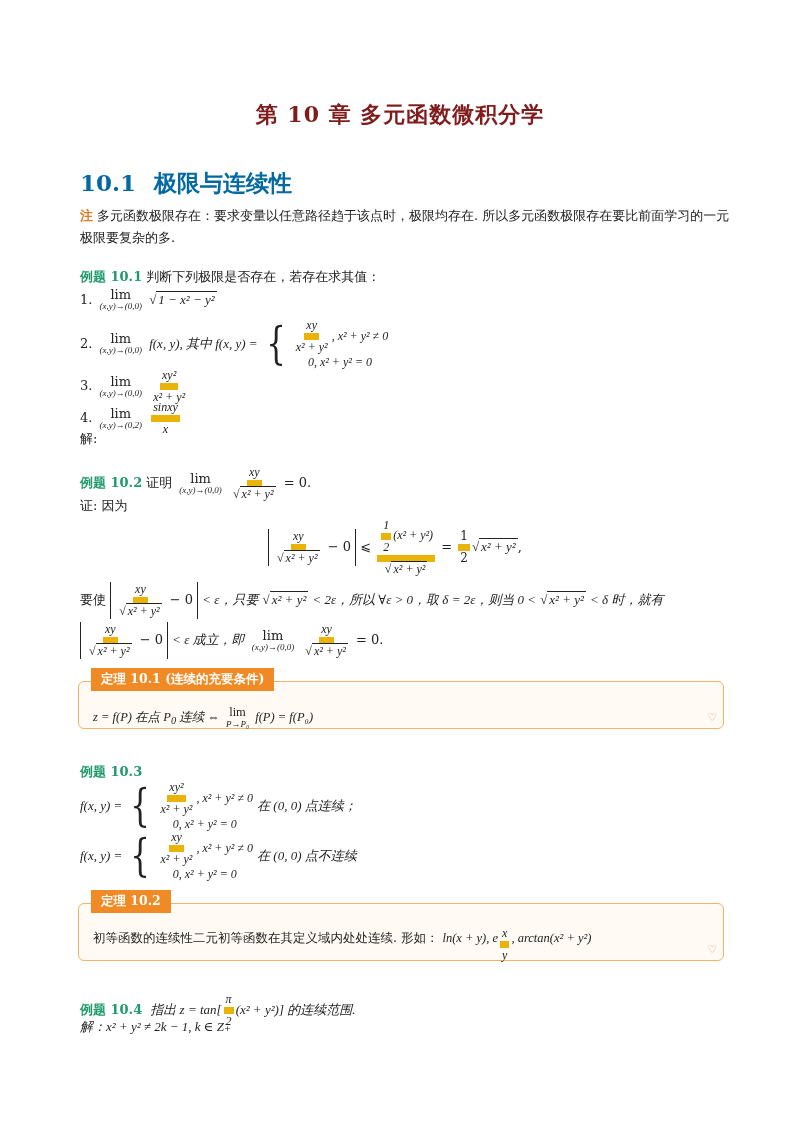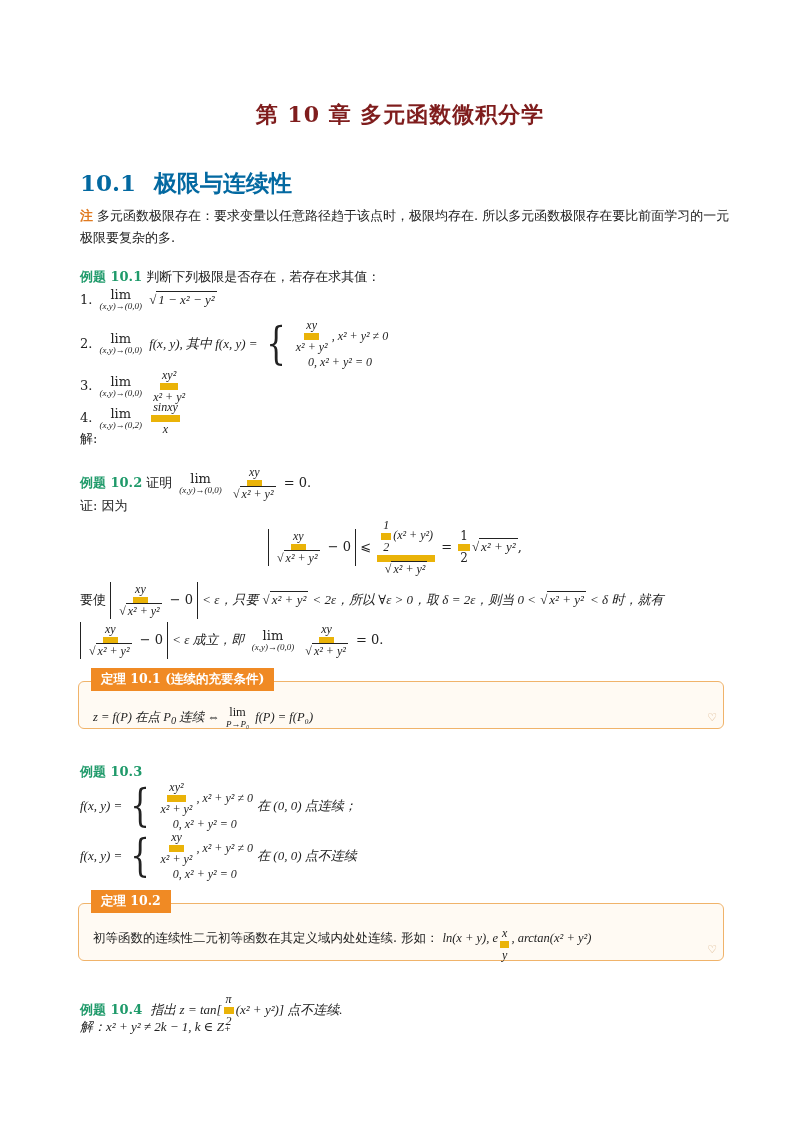--- a/index.html
+++ b/index.html
@@ -219,15 +219,15 @@
       </span><span class="m">, arctan(x² + y²)</span>
   </div>
   <span class="heart">♡</span>
 </div>
 
 <div class="abs line" style="top:992px;">
   <span class="ex-label">例题 10.4</span>
   <span class="m">指出 z = tan[</span><span class="frac m">
       <span class="num">π</span>
       <span class="den">2</span>
-    </span><span class="m">(x² + y²)] 点不连续.</span>
+    </span><span class="m">(x² + y²)] 的连续范围.</span>
 </div>
 <div class="abs line m" style="top:1018px;">解：x² + y² ≠ 2k − 1, k ∈ Z₊</div>
 
 </body></html>

